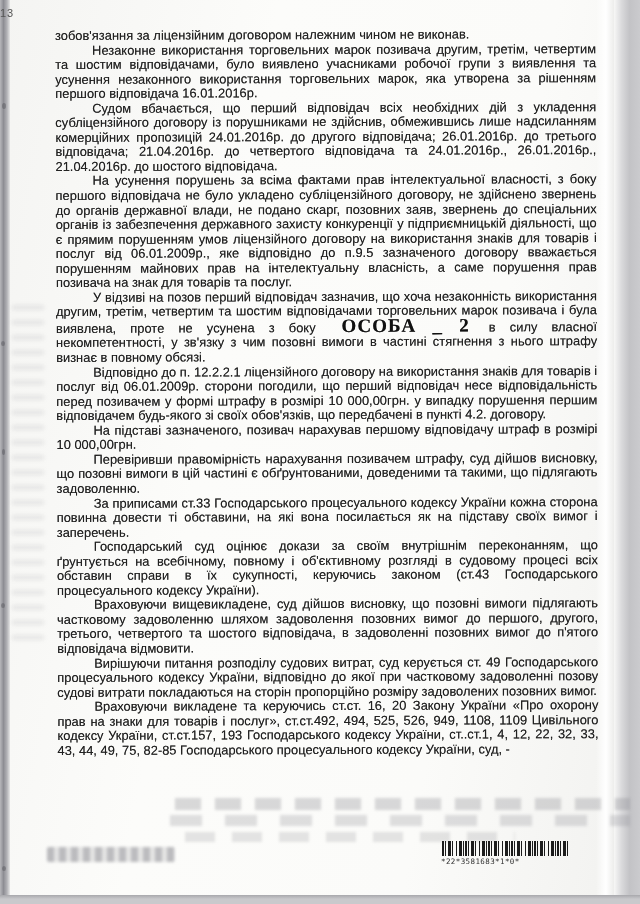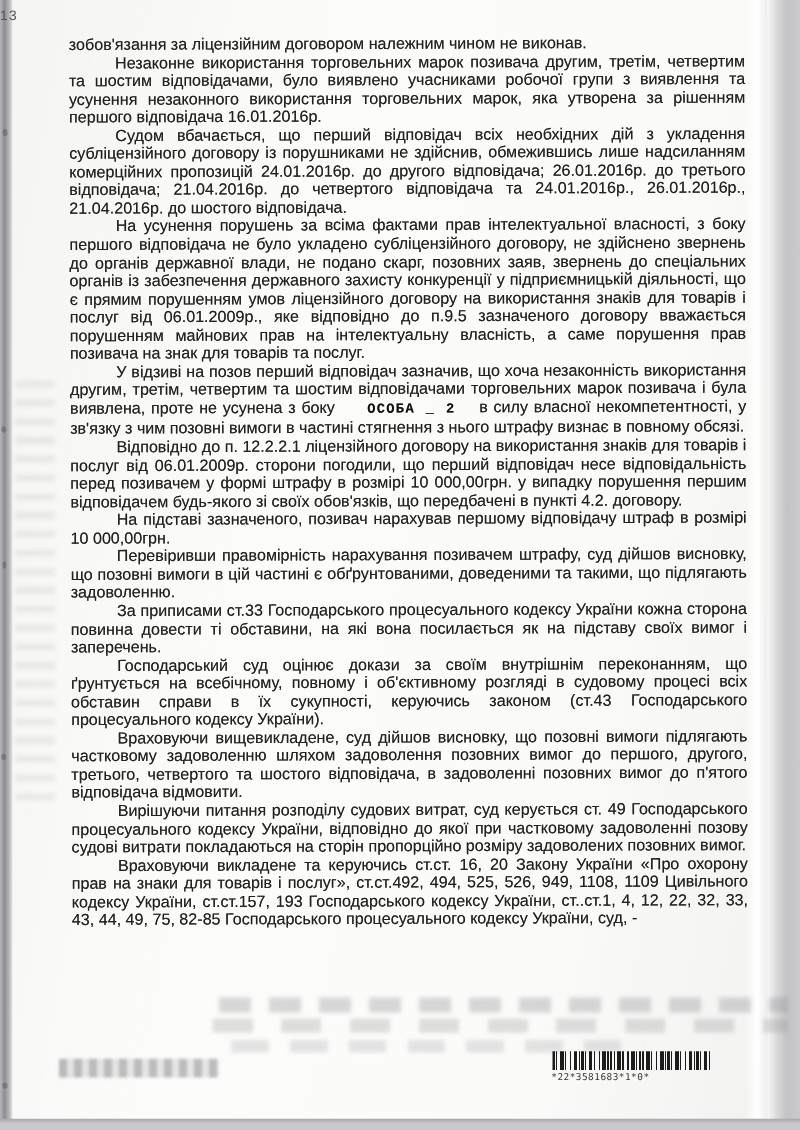--- a/index.html
+++ b/index.html
@@ -35,23 +35,23 @@
     position:absolute;left:55px;top:29px;width:541px;
     font-size:12.9px;line-height:14.55px;color:#212121;
     text-align:justify;
     text-shadow:0 0 .5px rgba(40,40,40,.65);
     transform:rotate(-0.2deg);
     transform-origin:top left;
   }
   .content p{margin:0;text-indent:37px;}
   .content p.cont{text-indent:0;}
   .redaction{
-    font-family:Liberation Mono, monospace;
+    font-family:Liberation Serif, serif;
     font-weight:bold;
-    font-size:11px;
+    font-size:19px;
     margin:0 19px 0 26px;
     letter-spacing:1px;
     color:#111;
   }
   
   .bleed{position:absolute;pointer-events:none;}
   .bleed-left{
     left:12px;top:305px;width:32px;height:345px;
     background:repeating-linear-gradient(180deg,
       rgba(125,125,132,.22) 0 5px,rgba(0,0,0,0) 5px 15px);

